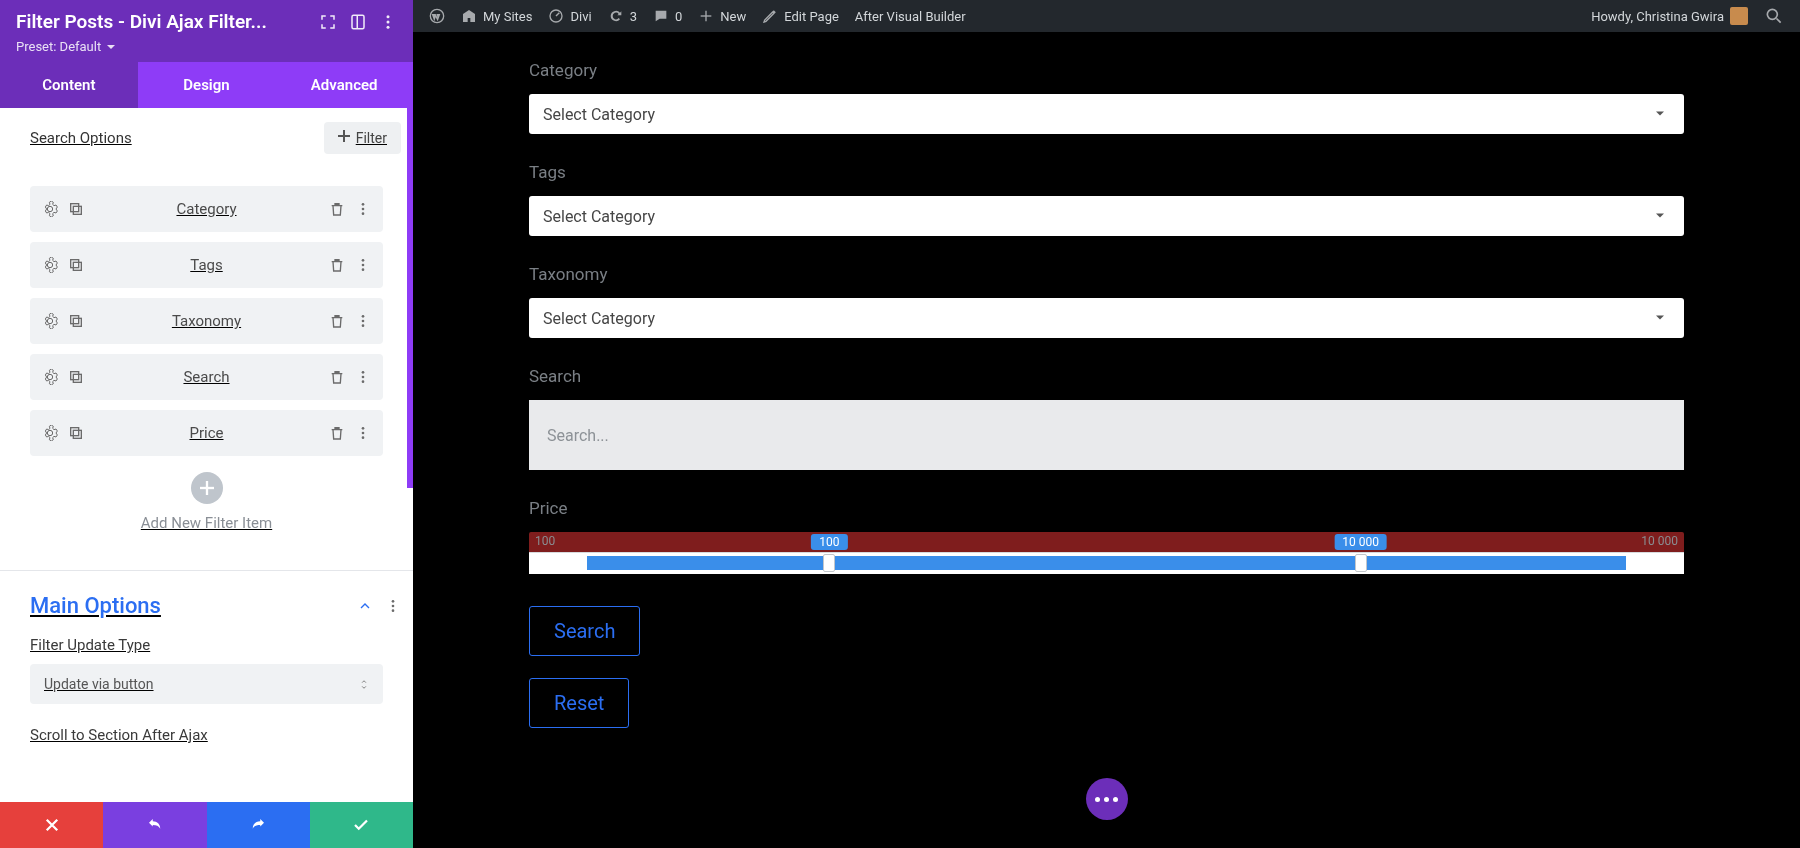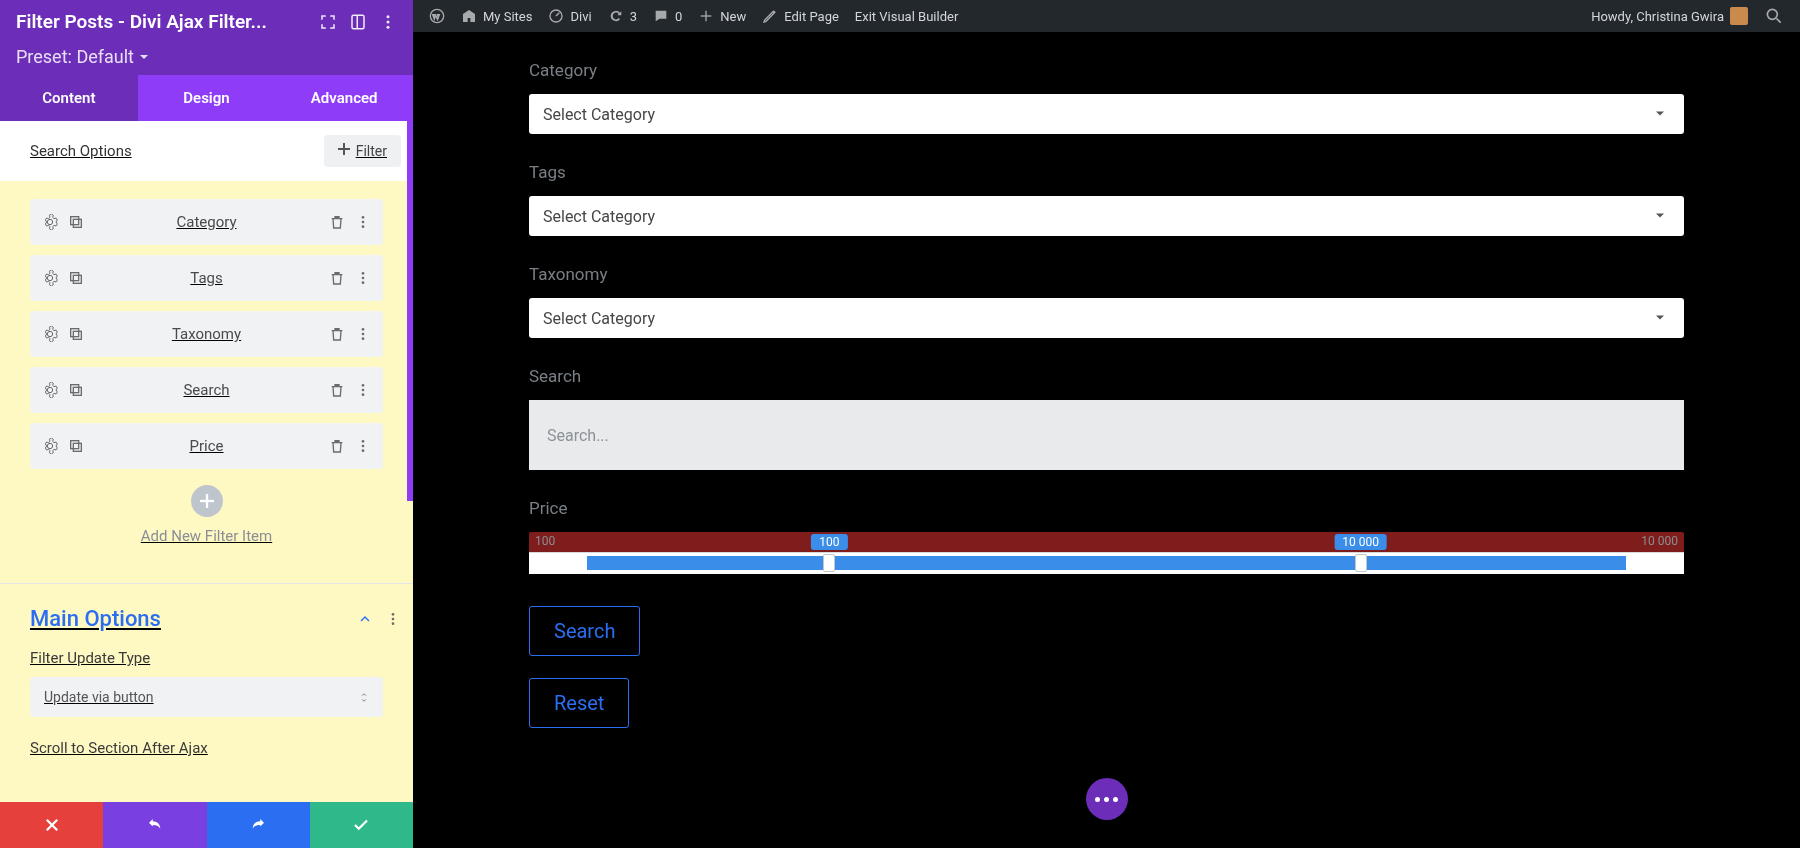--- a/index.html
+++ b/index.html
@@ -1,23 +1,23 @@
 <!DOCTYPE html>
 <html><head>
 <meta charset="utf-8">
 <style>
 * { margin: 0; padding: 0; box-sizing: border-box; font-family: -apple-system, BlinkMacSystemFont, "Segoe UI", Roboto, sans-serif; }
 body { width: 1800px; height: 848px; overflow: hidden; background: #000; position: relative; }
 
-.sidebar { position: absolute; left: 0; top: 0; width: 413px; height: 100%; background: #fef9c3; display: flex; flex-direction: column; }
+.sidebar { position: absolute; left: 0; top: 0; width: 413px; height: 100%; background: #ffffff; display: flex; flex-direction: column; }
 .sidebar-header { background: #6c2eb9; color: #fff; padding: 10px 16px 8px; }
 .module-title-row { display: flex; align-items: center; gap: 12px; }
 .module-title { font-size: 19px; font-weight: 600; flex: 1; white-space: nowrap; overflow: hidden; text-overflow: ellipsis; }
 .header-icon { width: 18px; height: 18px; cursor: pointer; fill: #fff; opacity: .9; }
-.preset-row { font-size: 18px; opacity: .85; margin-top: 13px; display: flex; align-items: center; gap: 5px; }
+.preset-row { font-size: 13px; opacity: .85; margin-top: 6px; display: flex; align-items: center; gap: 5px; }
 .preset-row svg { width: 10px; height: 10px; fill: #fff; }
 
 .tabs { display: flex; background: #8e3cf7; }
 .tab { flex: 1; text-align: center; padding: 14px 0; color: #fff; font-size: 15px; font-weight: 600; cursor: pointer; }
 .tab.active { background: #6c2eb9; }
 
 .sidebar-body { flex: 1; overflow-y: auto; position: relative; text-decoration: underline; }
 .scroll-indicator { position: absolute; right: 0; top: 0; width: 6px; height: 380px; background: #8e3cf7; }
 
 .section-row { display: flex; align-items: center; padding: 14px 12px 14px 30px; background: #fff; }
@@ -353,21 +353,21 @@
       </svg>
       <span>New</span>
     </div>
   <div class="ab-item">
       <svg viewBox="0 0 24 24">
         <path d="M3 21l3-1 12-12-2-2L4 18l-1 3zM17 4l3 3" stroke="#a7aaad" stroke-width="2" fill="none"></path>
       </svg>
       <span>Edit Page</span>
     </div>
   <div class="ab-item">
-      <span>Exit Visual Builder</span>
+      <span>After Visual Builder</span>
     </div>
   <div class="spacer"></div>
   <div class="ab-item">
       <span>Howdy, Christina Gwira</span>
       <span class="avatar"></span>
     </div>
   <div class="ab-item">
       <svg class="search-ico" viewBox="0 0 24 24">
         <circle cx="10" cy="10" r="6" fill="none" stroke="#a7aaad" stroke-width="2"></circle>
         <path d="M15 15l5 5" stroke="#a7aaad" stroke-width="2"></path>

